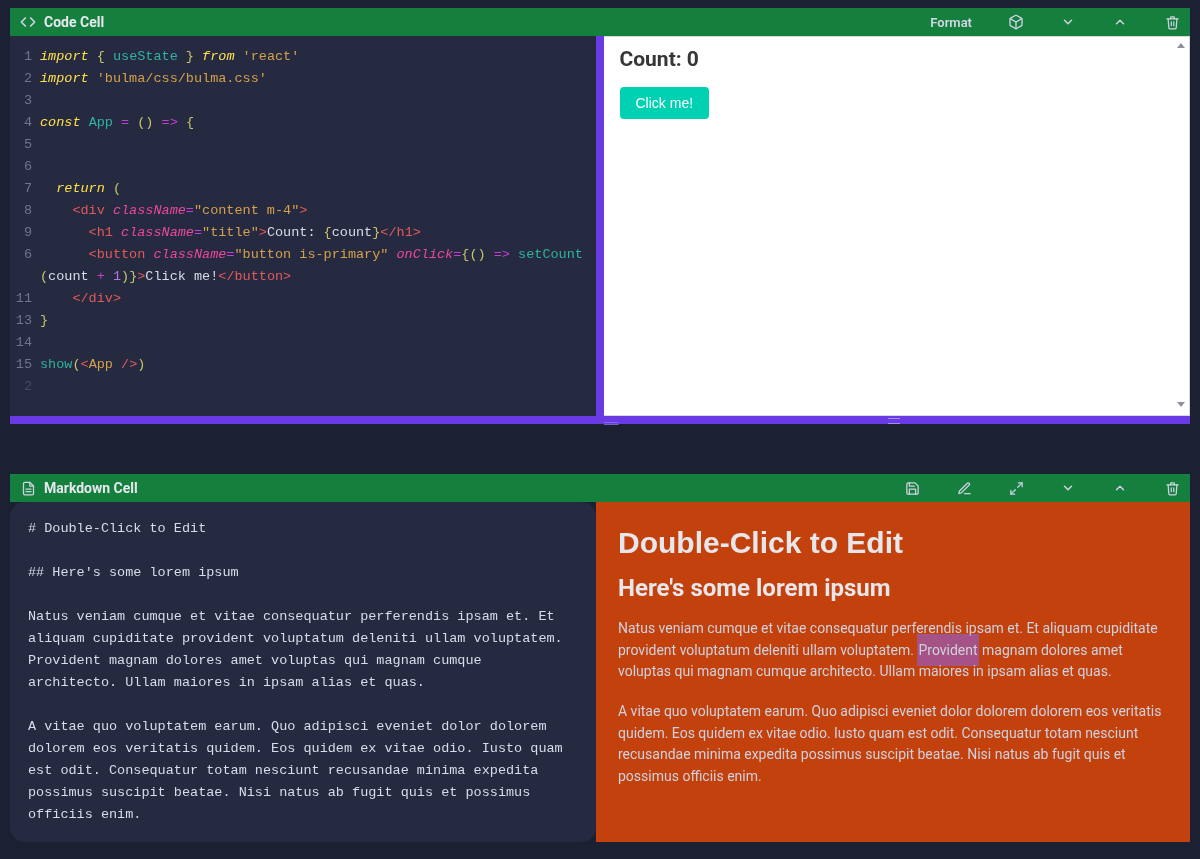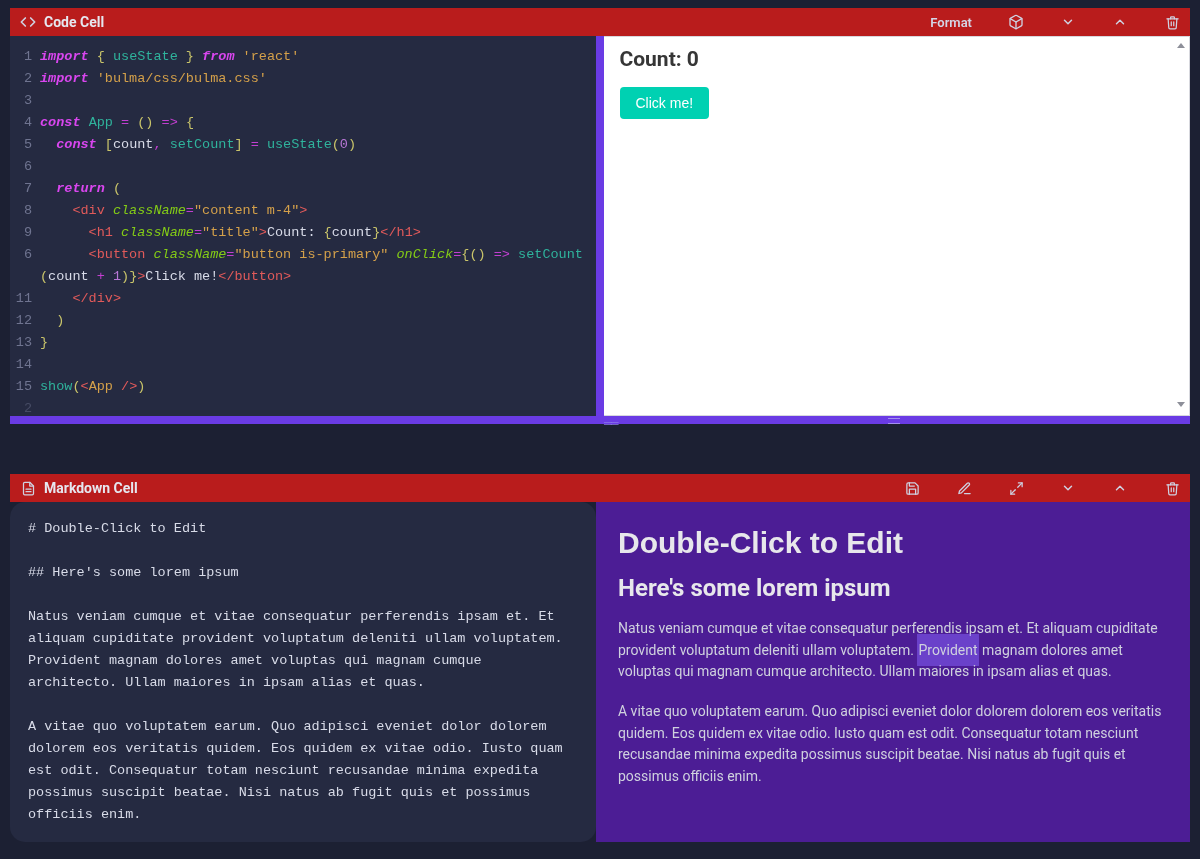--- a/index.html
+++ b/index.html
@@ -14,21 +14,21 @@
 
   
   .cell {
     margin: 8px 10px;
     border-radius: 6px;
   }
   .cell-toolbar {
     display: flex;
     align-items: flex-start;
     padding: 6px 10px;
-    background: #b91c1c;
+    background: #15803d;
   }
   .cell-toolbar .left {
     display: flex;
     align-items: center;
     gap: 8px;
     font-weight: 700;
     font-size: 14px;
     color: #e6e7ef;
   }
   .cell-toolbar .right {
@@ -69,26 +69,26 @@
   .gutter {
     width: 30px;
     text-align: right;
     color: #6f7490;
     padding-right: 8px;
     flex-shrink: 0;
     user-select: none;
   }
   .code-content { white-space: pre; color: #d8dbe8; }
 
-  .tok-kw  { color: #d946ef; font-style: italic; font-weight: bold; }
+  .tok-kw  { color: #fde047; font-style: italic; }
   .tok-fn  { color: #2fb39c; }
   .tok-str { color: #d4a04a; }
   .tok-op  { color: #c23fd1; }
   .tok-tag { color: #e15a5a; }
-  .tok-attr{ color: #84cc16; font-style: italic; }
+  .tok-attr{ color: #ec4899; font-style: italic; }
   .tok-num { color: #b877d6; }
   .tok-br  { color: #c9c46a; }
   .tok-comp{ color: #d4a04a; }
 
   .splitter-v {
     position: absolute;
     right: 0; top: 50%;
     transform: translate(2px,-50%);
     color: #7b6de0;
     font-size: 12px;
@@ -161,21 +161,21 @@
     line-height: 22px;
     color: #d8dbe8;
     white-space: pre-wrap;
     word-break: break-word;
     border-radius: 15px;
   }
   .md-render {
     flex: 1;
     padding: 24px 22px 20px 22px;
     color: #e7e7eb;
-    background: #4c1d95;
+    background: #c2410c;
   }
   .md-render h1 {
     font-size: 30px; font-weight: 800; margin-bottom: 14px;
     font-family: -apple-system, "Segoe UI", Arial, sans-serif;
   }
   .md-render h2 {
     font-size: 24px; font-weight: 700; margin-bottom: 16px;
   }
   .md-render p {
     font-size: 14px; line-height: 1.55; color: #cfd1de; margin-bottom: 18px;
@@ -248,21 +248,20 @@
         <div class="code-line">
             <span class="gutter">3</span>
             <span class="code-content"></span>
           </div>
         <div class="code-line">
             <span class="gutter">4</span>
             <span class="code-content"><span class="tok-kw">const</span> <span class="tok-fn">App</span> <span class="tok-op">=</span> <span class="tok-br">()</span> <span class="tok-op">=&gt;</span> <span class="tok-br">{</span></span>
           </div>
         <div class="code-line">
             <span class="gutter">5</span>
-            <span class="code-content">  <span class="tok-kw">const</span> <span class="tok-br">[</span>count<span class="tok-op">,</span> <span class="tok-fn">setCount</span><span class="tok-br">]</span> <span class="tok-op">=</span> <span class="tok-fn">useState</span><span class="tok-br">(</span><span class="tok-num">0</span><span class="tok-br">)</span></span>
           </div>
         <div class="code-line">
             <span class="gutter">6</span>
             <span class="code-content"></span>
           </div>
         <div class="code-line">
             <span class="gutter">7</span>
             <span class="code-content">  <span class="tok-kw">return</span> <span class="tok-br">(</span></span>
           </div>
         <div class="code-line">
@@ -277,24 +276,20 @@
             <span class="gutter">6</span>
             <span class="code-content">      <span class="tok-tag">&lt;button</span> <span class="tok-attr">className</span><span class="tok-op">=</span><span class="tok-str">"button is-primary"</span> <span class="tok-attr">onClick</span><span class="tok-op">=</span><span class="tok-br">{()</span> <span class="tok-op">=&gt;</span> <span class="tok-fn">setCount</span></span>
           </div>
         <div class="code-line">
             <span class="gutter"></span>
             <span class="code-content"><span class="tok-br">(</span>count <span class="tok-op">+</span> <span class="tok-num">1</span><span class="tok-br">)}</span><span class="tok-tag">&gt;</span>Click me!<span class="tok-tag">&lt;/button&gt;</span></span>
           </div>
         <div class="code-line">
             <span class="gutter">11</span>
             <span class="code-content">    <span class="tok-tag">&lt;/div&gt;</span></span>
-          </div>
-        <div class="code-line">
-            <span class="gutter">12</span>
-            <span class="code-content">  <span class="tok-br">)</span></span>
           </div>
         <div class="code-line">
             <span class="gutter">13</span>
             <span class="code-content"><span class="tok-br">}</span></span>
           </div>
         <div class="code-line">
             <span class="gutter">14</span>
             <span class="code-content"></span>
           </div>
         <div class="code-line">

